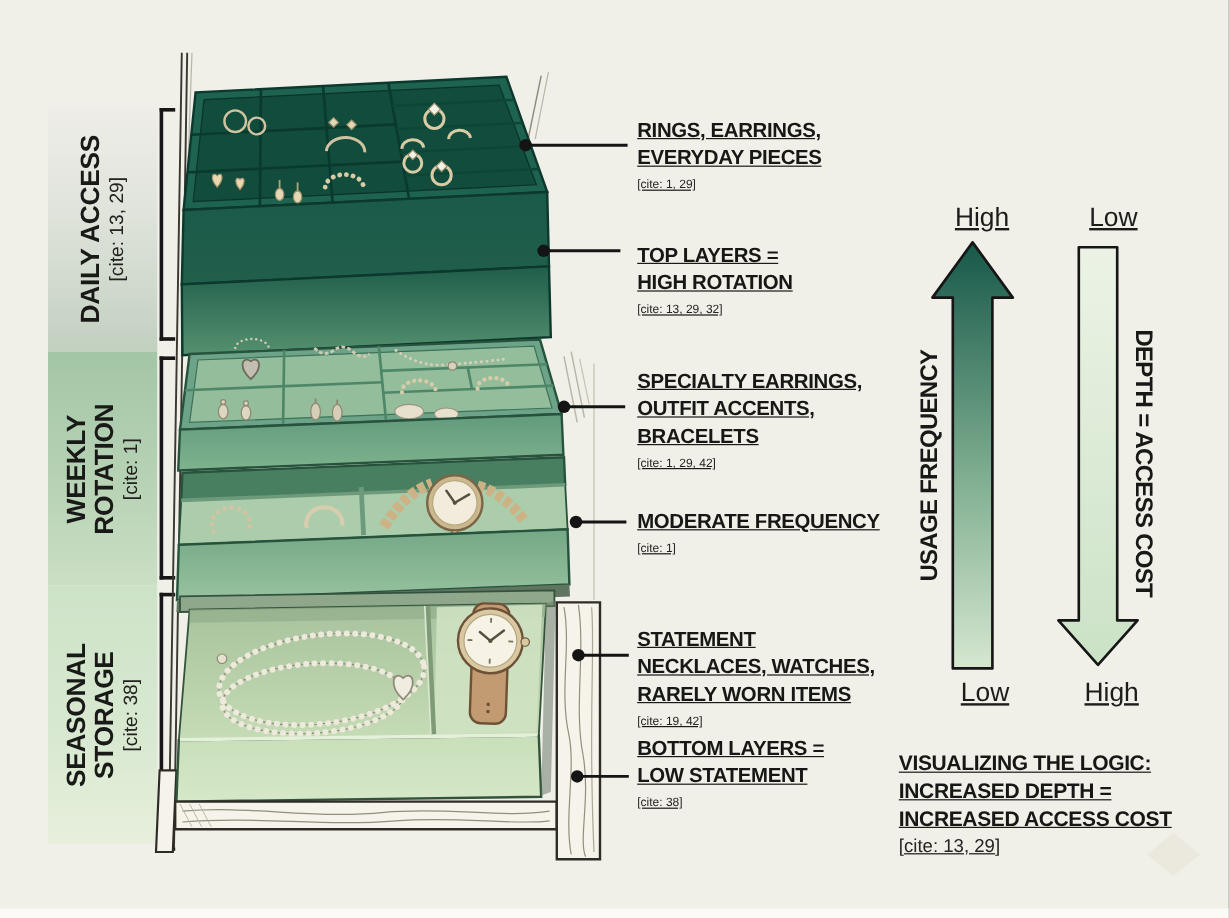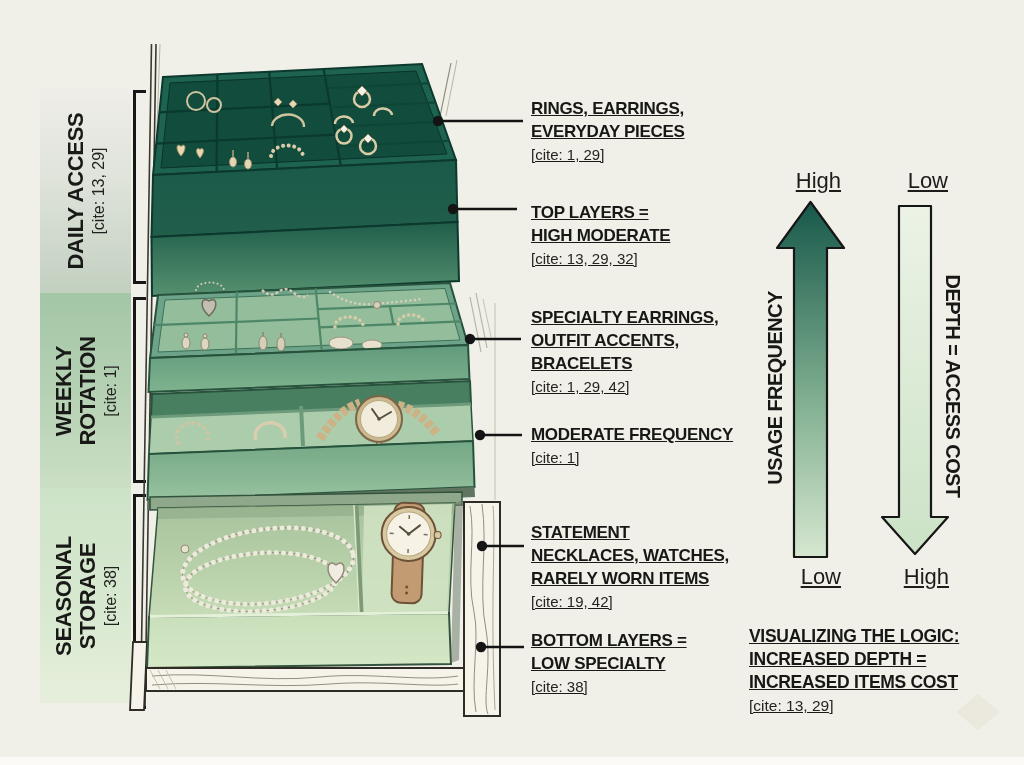--- a/index.html
+++ b/index.html
@@ -21,21 +21,21 @@
     text-align:center;white-space:nowrap;
   }
   .zone-title{font-weight:700;font-size:22px;line-height:24px;letter-spacing:-0.3px;color:#191917;}
   .zone-cite{font-weight:400;font-size:16px;line-height:21px;color:#21211f;}
   
   .bracket{position:absolute;left:133px;width:13px;border:3px solid #171717;border-right:none;box-sizing:border-box;background:transparent;}
   .bk1{top:90px;height:194px;} .bk2{top:297px;height:186px;} .bk3{top:494px;height:215px;}
   
   .callout{position:absolute;left:531px;width:215px;}
   .co-line{font-weight:700;font-size:17px;line-height:23px;letter-spacing:-0.3px;color:#171715;}
-  .co-cite{font-weight:400;font-size:15px;line-height:23px;color:#242422;}
+  .co-cite{font-weight:400;font-size:10px;line-height:23px;color:#242422;}
   
   .dir{position:absolute;width:64px;text-align:right;font-size:22px;line-height:24px;color:#1c1c1a;}
   .arrow-label-wrap{position:absolute;width:0;height:0;}
   .arrow-label{
     position:absolute;left:0;top:0;white-space:nowrap;
     font-weight:700;font-size:20px;letter-spacing:-0.6px;color:#181816;
   }
   .rot-ccw{transform:translate(-50%,-50%) rotate(-90deg);}
   .rot-cw{transform:translate(-50%,-50%) rotate(90deg);}
   .note{position:absolute;left:749px;top:625px;width:240px;text-align:left;}
@@ -303,58 +303,58 @@
     </g>
   </svg>
 
   <div class="callout txt" style="top:97px">
     <div class="co-line">RINGS, EARRINGS,</div>
     <div class="co-line">EVERYDAY PIECES</div>
     <div class="co-cite">[cite: 1, 29]</div>
   </div>
   <div class="callout txt" style="top:201px">
     <div class="co-line">TOP LAYERS =</div>
-    <div class="co-line">HIGH MODERATE</div>
+    <div class="co-line">HIGH ROTATION</div>
     <div class="co-cite">[cite: 13, 29, 32]</div>
   </div>
   <div class="callout txt" style="top:306px">
     <div class="co-line">SPECIALTY EARRINGS,</div>
     <div class="co-line">OUTFIT ACCENTS,</div>
     <div class="co-line">BRACELETS</div>
     <div class="co-cite">[cite: 1, 29, 42]</div>
   </div>
   <div class="callout txt" style="top:423px">
     <div class="co-line">MODERATE FREQUENCY</div>
     <div class="co-cite">[cite: 1]</div>
   </div>
   <div class="callout txt" style="top:521px">
     <div class="co-line">STATEMENT</div>
     <div class="co-line">NECKLACES, WATCHES,</div>
     <div class="co-line">RARELY WORN ITEMS</div>
     <div class="co-cite">[cite: 19, 42]</div>
   </div>
-  <div class="callout txt" style="top:629px">
+  <div class="callout txt" style="top:612px">
     <div class="co-line">BOTTOM LAYERS =</div>
-    <div class="co-line">LOW SPECIALTY</div>
+    <div class="co-line">LOW STATEMENT</div>
     <div class="co-cite">[cite: 38]</div>
   </div>
 
   <div class="dir txt" style="left:777px;top:169px">High</div>
   <div class="dir txt" style="left:884px;top:169px">Low</div>
   <div class="dir txt" style="left:777px;top:565px">Low</div>
   <div class="dir txt" style="left:885px;top:565px">High</div>
 
   <div class="arrow-label-wrap txt" style="left:775px;top:388px">
     <div class="arrow-label rot-ccw">USAGE FREQUENCY</div>
   </div>
   <div class="arrow-label-wrap txt" style="left:952px;top:386px">
     <div class="arrow-label rot-cw">DEPTH = ACCESS COST</div>
   </div>
 
   <div class="note txt">
     <div class="note-line">VISUALIZING THE LOGIC:</div>
     <div class="note-line">INCREASED DEPTH =</div>
-    <div class="note-line">INCREASED ITEMS COST</div>
+    <div class="note-line">INCREASED ACCESS COST</div>
     <div class="note-cite">[cite: 13, 29]</div>
   </div>
 
   <div class="bottom-strip"></div>
 </div>
 
 </body></html>

